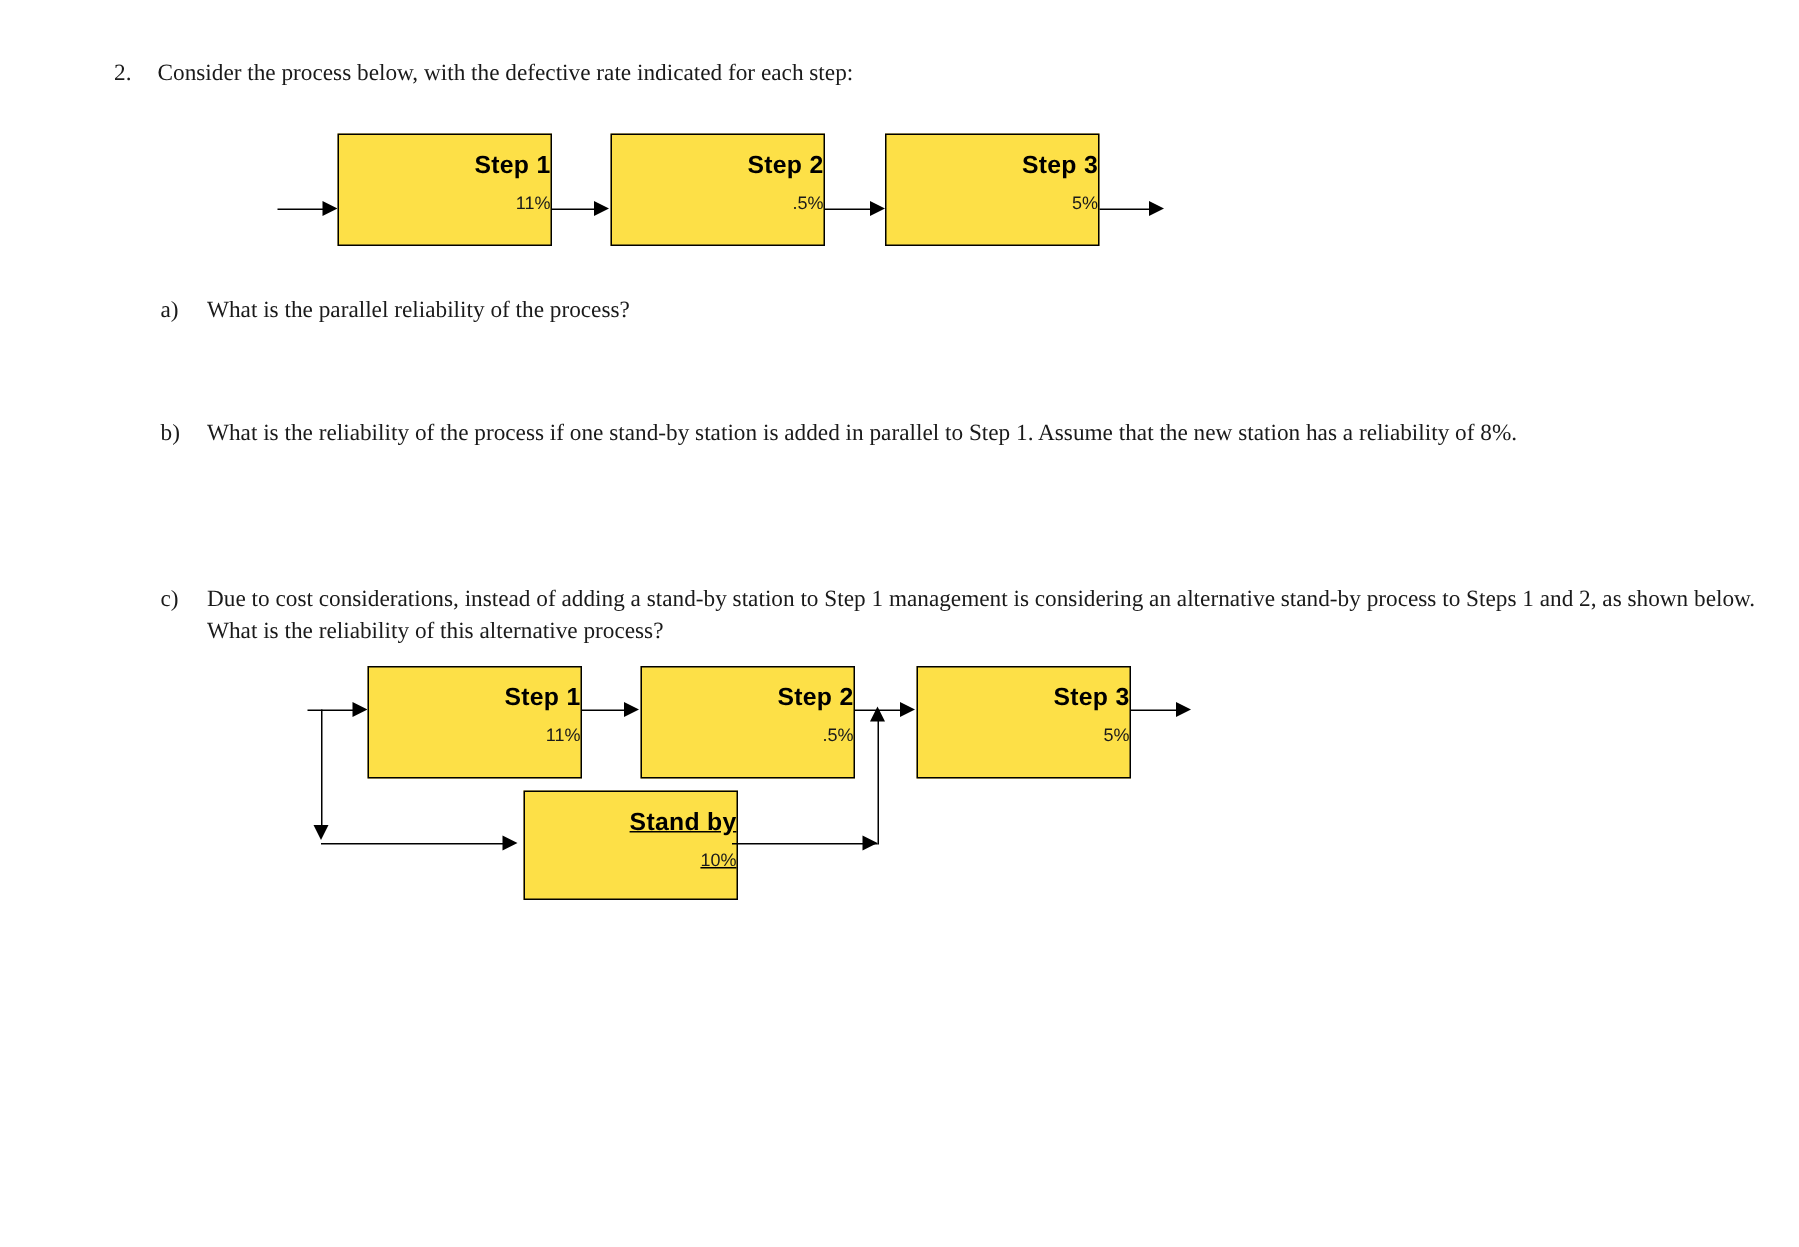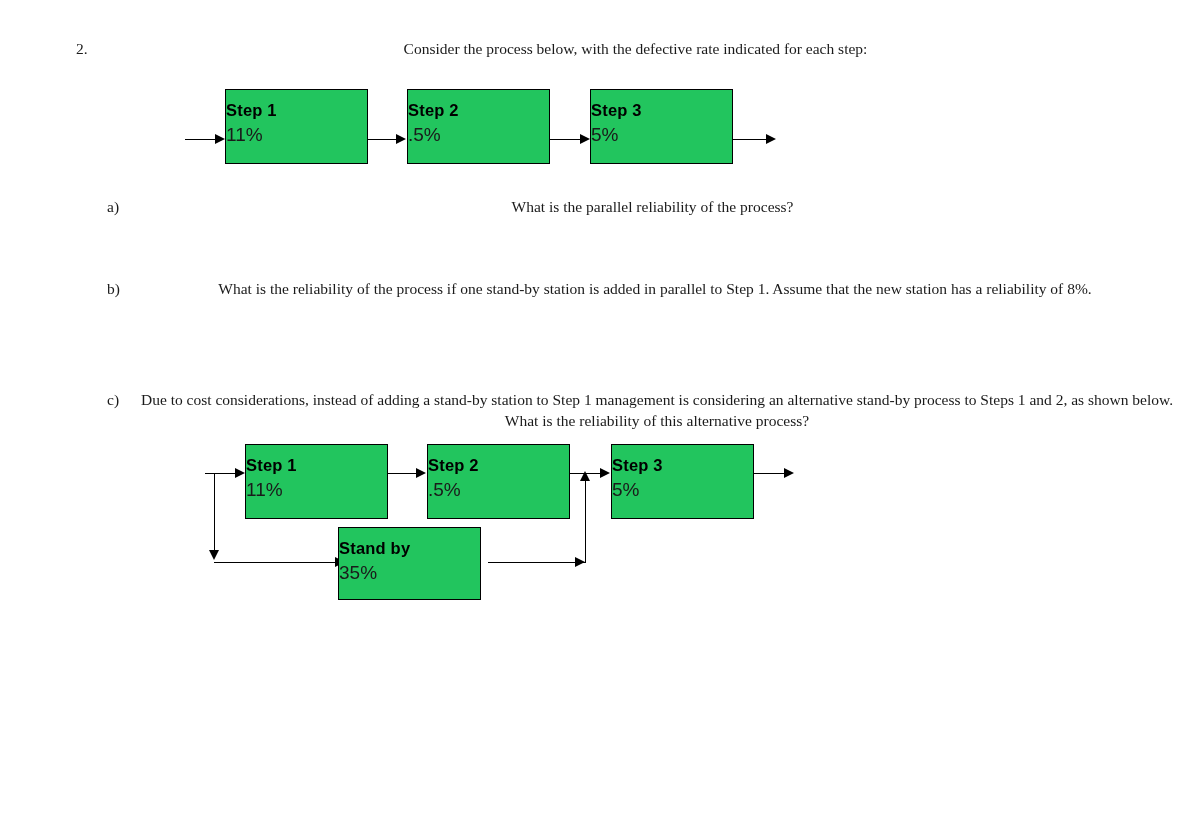--- a/index.html
+++ b/index.html
@@ -26,21 +26,20 @@
     font-size: 15.5px;
     line-height: 21px;
     color: #1a1a1a;
   }
   .q-marker {
     flex: 0 0 auto;
     text-align: left;
   }
   .q-text {
     flex: 1 1 auto;
-    text-align: center;
   }
 
   #q2 { left: 76px; top: 38px; width: 1090px; }
   #q2 .q-marker { width: 29px; }
 
   #qa { left: 107px; top: 196px; width: 1060px; }
   #qa .q-marker { width: 31px; }
 
   #qb { left: 107px; top: 278px; width: 1065px; }
   #qb .q-marker { width: 31px; }
@@ -50,33 +49,33 @@
 
   
   .diagram {
     position: absolute;
     font-family: "Liberation Sans", sans-serif;
   }
   .node {
     position: absolute;
     box-sizing: border-box;
     border: 1.6px solid #000000;
-    background: #22c55e;
-    text-align: left;
+    background: #fde047;
+    text-align: right;
   }
   .node-title {
     font-size: 16.5px;
     font-weight: bold;
     color: #000000;
     margin-top: 10px;
     line-height: 20px;
     letter-spacing: 0.2px;
   }
   .node-value {
-    font-size: 19px;
+    font-size: 12px;
     font-weight: normal;
     color: #1a1a1a;
     margin-top: 6px;
     line-height: 18px;
   }
 
   .hline {
     position: absolute;
     height: 0;
     border-top: 1.6px solid #000000;
@@ -192,23 +191,23 @@
     <div class="arrow-r" style="left:600px; top:468px;"></div>
 
     <div class="node" style="left:611px; top:444px; width:143px; height:75px;">
       <div class="node-title">Step 3</div>
       <div class="node-value">5%</div>
     </div>
 
     <div class="hline" style="left:754px; top:473px; width:33px;"></div>
     <div class="arrow-r" style="left:784px; top:468px;"></div>
 
-    <div class="node" style="left:338px; top:527px; width:143px; height:73px;">
+    <div class="node" style="left:349px; top:527px; width:143px; height:73px;text-decoration:underline;">
       <div class="node-title">Stand by</div>
-      <div class="node-value">35%</div>
+      <div class="node-value">10%</div>
     </div>
 
     <div class="hline" style="left:488px; top:562px; width:97px;"></div>
     <div class="arrow-r" style="left:575px; top:557px;"></div>
 
     <div class="vline" style="left:585px; top:480px; height:83px;"></div>
     <div class="arrow-u" style="left:580px; top:471px;"></div>
   </div>
 
 </div>

